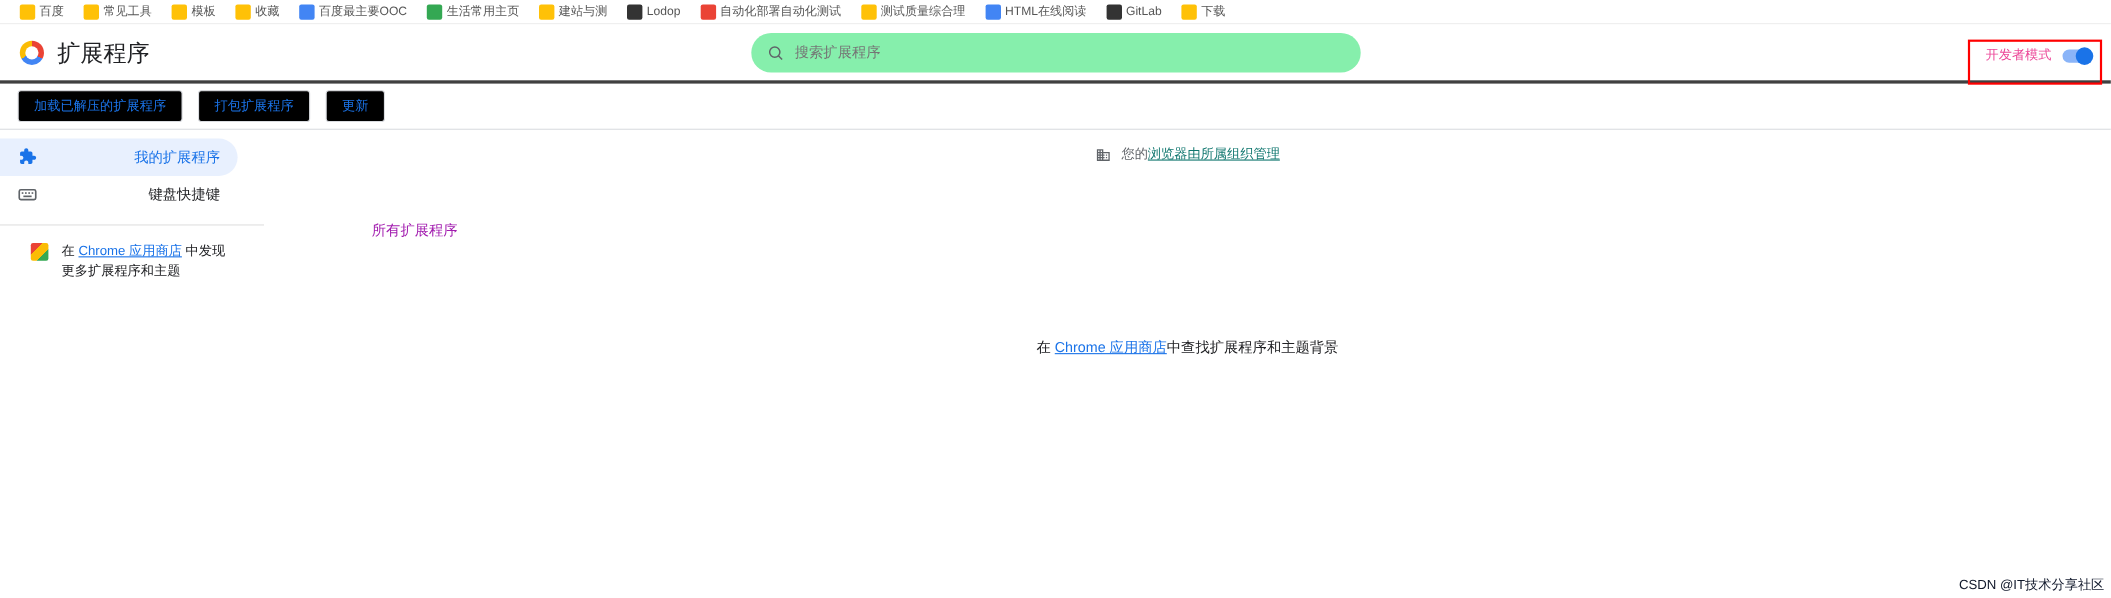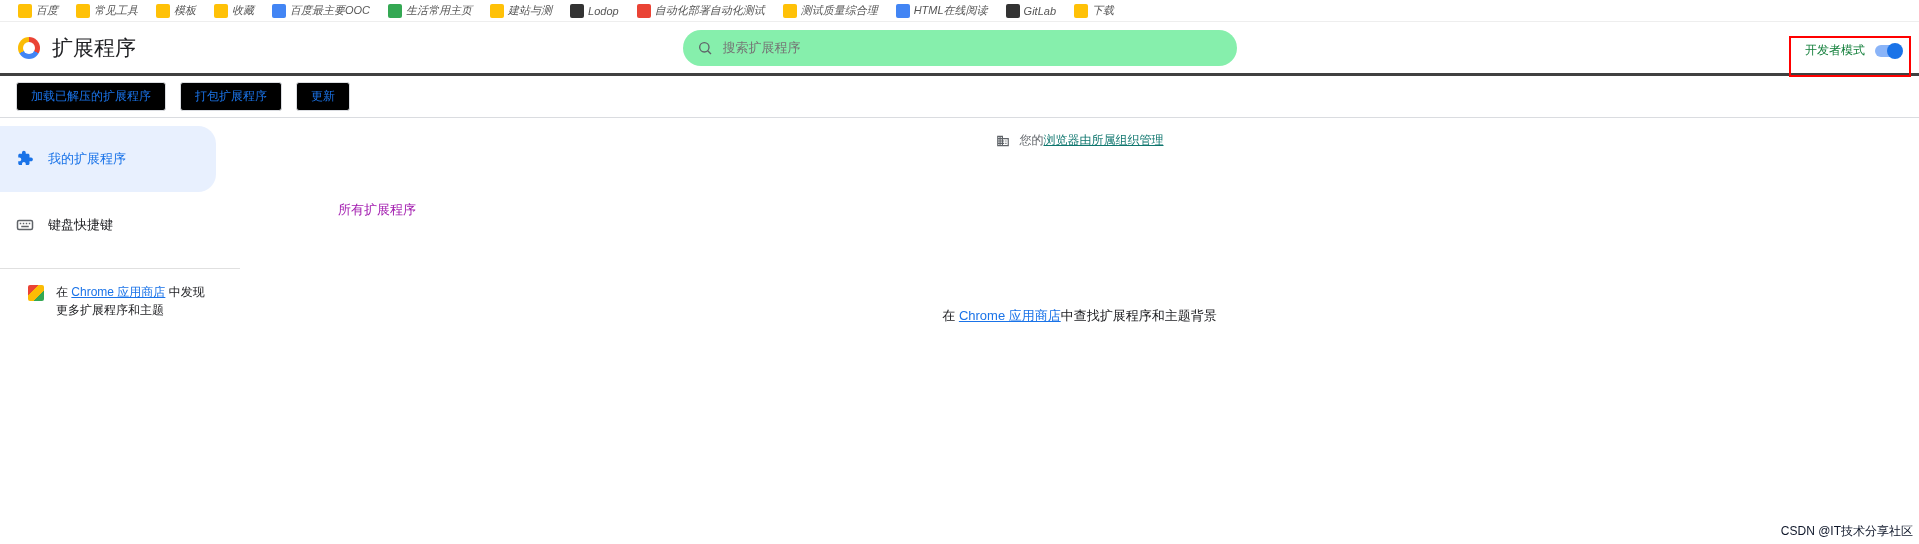--- a/index.html
+++ b/index.html
@@ -1,43 +1,43 @@
 <!DOCTYPE html>
 <html><head>
   <meta charset="utf-8">
   <style>
     * { margin: 0; padding: 0; box-sizing: border-box; font-family: "Microsoft YaHei", Arial, sans-serif; }
     body { background: #fff; width: 1919px; height: 544px; position: relative; overflow: hidden; }
     
-    .bookmark-bar { height: 22px; display: flex; align-items: center; padding: 0 18px; font-size: 11px; color: #555; gap: 18px; border-bottom: 1px solid #eee; font-style: italic; }
+    .bookmark-bar { height: 22px; display: flex; align-items: center; padding: 0 18px; font-size: 11px; color: #555; gap: 18px; border-bottom: 1px solid #eee; }
     .bookmark-item { display: inline-flex; align-items: center; gap: 4px; white-space: nowrap; }
     .bm-ico { width: 14px; height: 14px; background: #ffc107; border-radius: 2px; }
     .bm-ico.blue { background: #4285f4; }
     .bm-ico.green { background: #34a853; }
     .bm-ico.dark { background: #333; }
     .bm-ico.red { background: #ea4335; }
 
     .toolbar { height: 54px; display: flex; align-items: center; border-bottom: 3px solid #404040; padding: 0 18px; position: relative; }
     .chrome-ico { width: 22px; height: 22px; border-radius: 50%; background: conic-gradient(#ea4335 0 120deg, #4285f4 120deg 240deg, #fbbc05 240deg 360deg); position: relative; margin-right: 12px; }
     .chrome-ico::after { content: ""; position: absolute; inset: 5px; background: #fff; border-radius: 50%; }
     .page-title { font-size: 21px; color: #202124; }
     .search-wrap { position: absolute; left: 50%; transform: translateX(-50%); width: 554px; height: 36px; background: #86efac; border-radius: 20px; display: flex; align-items: center; padding: 0 14px; gap: 10px; }
     .search-icon { width: 16px; height: 16px; color: #5f6368; }
     .search-input { flex: 1; border: none; background: transparent; outline: none; font-size: 13px; color: #5f6368; }
     .dev-area { position: absolute; right: 8px; top: 14px; display: flex; align-items: center; gap: 10px; padding: 4px 8px 16px 14px; border: 2px solid #ff0000; }
-    .dev-text { font-size: 12px; color: #15803d; }
+    .dev-text { font-size: 12px; color: #ec4899; }
     .toggle { width: 26px; height: 12px; background: #8ab4f8; border-radius: 10px; position: relative; cursor: pointer; }
     .toggle::after { content: ""; position: absolute; right: -2px; top: -2px; width: 16px; height: 16px; background: #1a73e8; border-radius: 50%; }
 
     .action-bar { height: 42px; display: flex; align-items: center; padding: 0 16px; gap: 14px; border-bottom: 1px solid #dadce0; }
     .btn-outline { padding: 5px 14px; border: 1px solid #dadce0; border-radius: 3px; color: #1a73e8; background: #000000; font-size: 12px; cursor: pointer; }
 
     .body-area { display: flex; }
     .sidebar { width: 240px; padding-top: 8px; }
-    .nav-item { display: flex; align-items: center; gap: 14px; padding: 24px 16px; font-size: 13px; color: #202124; cursor: pointer; border-radius: 0 18px 18px 0; margin-right: 24px; }
+    .nav-item { display: flex; align-items: center; gap: 14px; padding: 8px 16px; font-size: 13px; color: #202124; cursor: pointer; border-radius: 0 18px 18px 0; margin-right: 24px; justify-content: space-between; }
     .nav-item.active { background: #e8f0fe; color: #1a73e8; }
     .nav-ico { width: 18px; height: 18px; display: flex; align-items: center; justify-content: center; }
     .sidebar hr { border: none; border-top: 1px solid #e0e0e0; margin: 10px 0 8px 0; }
     .store-block { display: flex; gap: 12px; padding: 6px 28px; font-size: 12px; color: #202124; line-height: 1.5; }
     .store-link { color: #1a73e8; text-decoration: underline; }
     .store-ico { width: 16px; height: 16px; background: linear-gradient(135deg,#ea4335 33%,#fbbc05 33% 66%,#34a853 66%); border-radius: 2px; margin-top: 2px; }
 
     .content { flex: 1; padding-top: 14px; }
     .org-row { display: flex; justify-content: center; align-items: center; gap: 10px; font-size: 12px; color: #5f6368; }
     .org-link { color: #0f766e; text-decoration: underline; }

